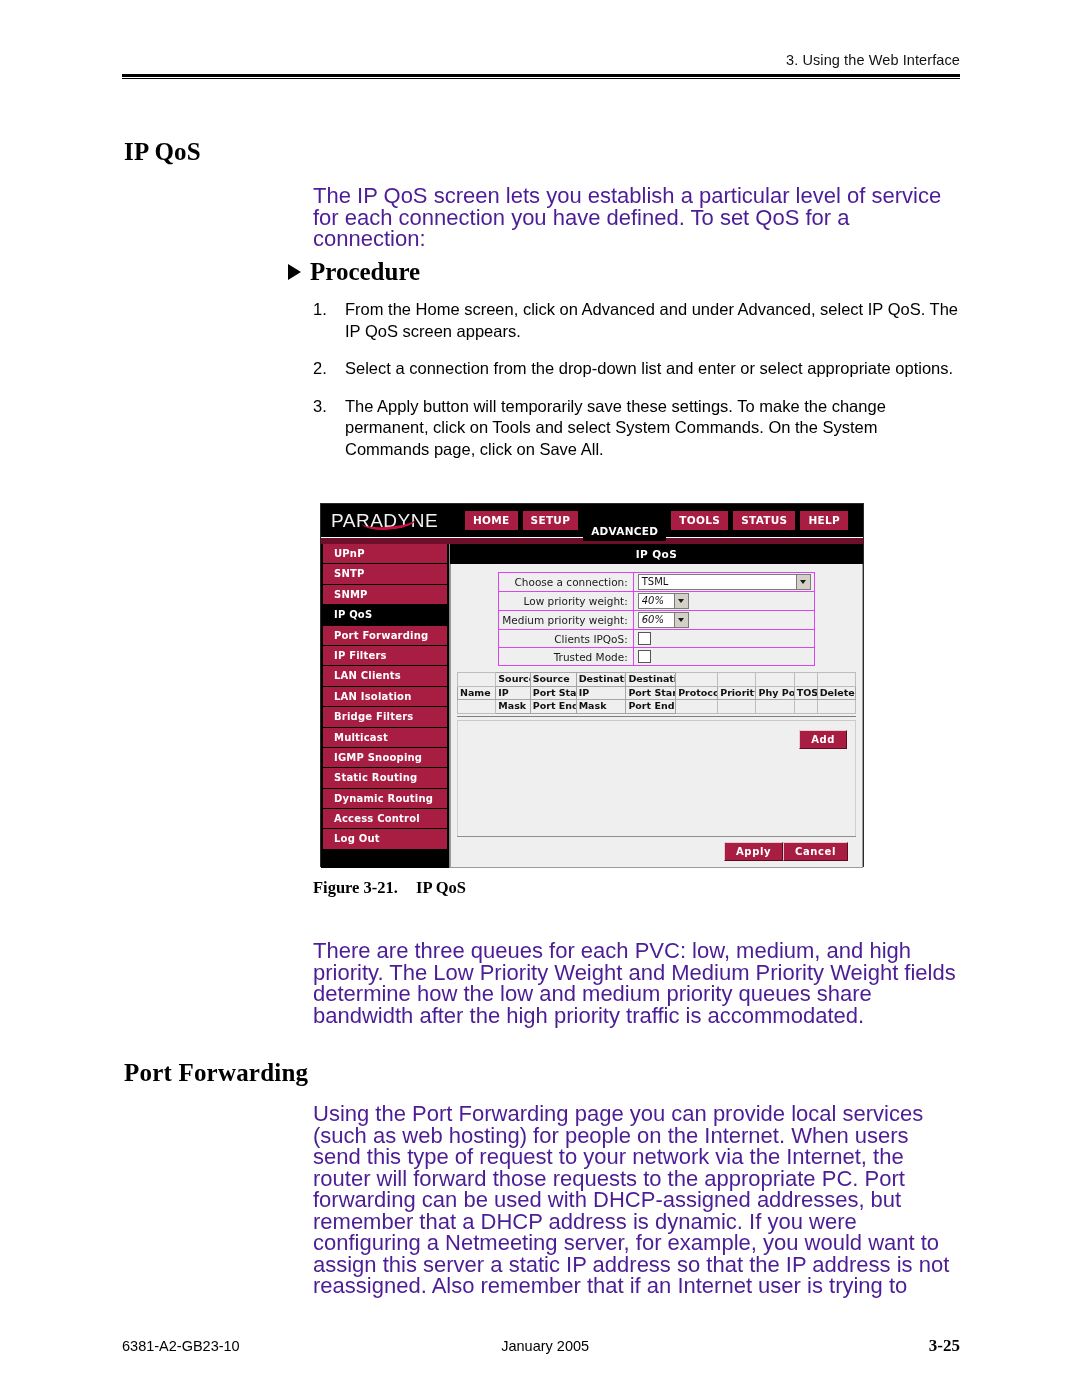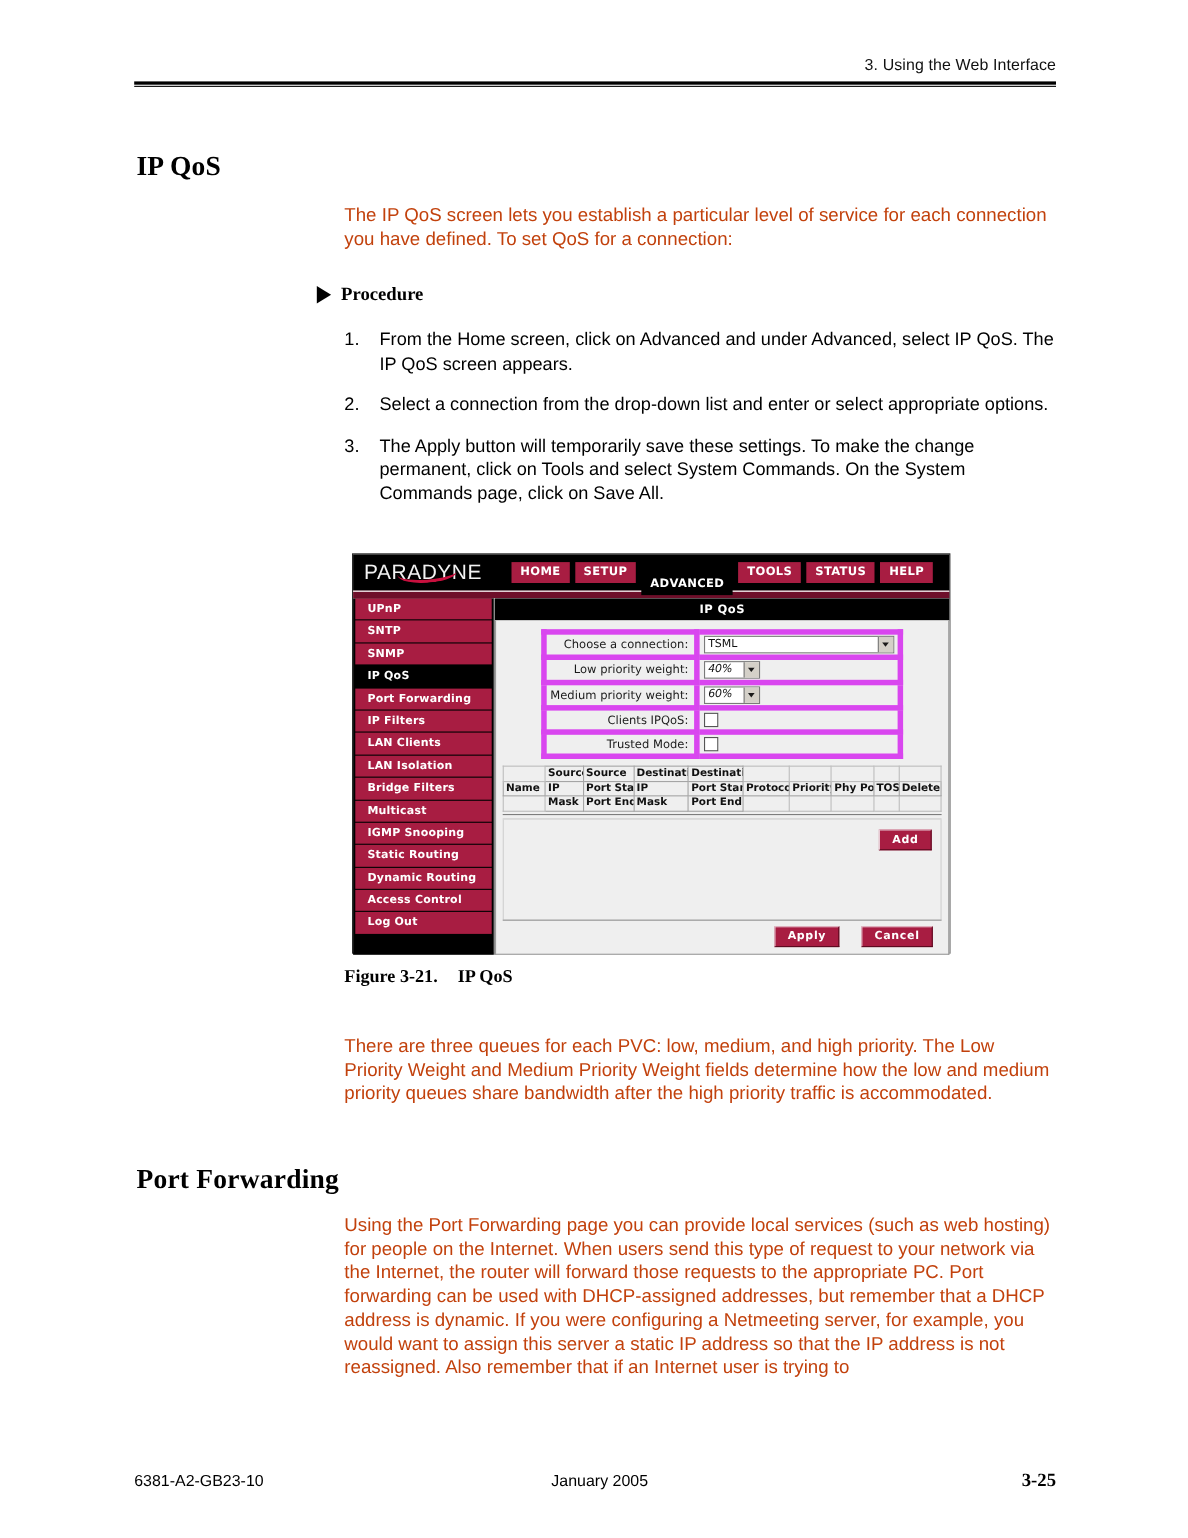--- a/index.html
+++ b/index.html
@@ -53,23 +53,23 @@
   #heading-ip-qos { top: 138px; }
   #heading-port-forwarding { top: 1059px; }
 
   
   .body-col {
     position: absolute;
     left: 313px;
     width: 648px;
   }
   .para {
-    font-size: 17px;
+    font-size: 22px;
     line-height: 21.5px;
-    color: #c2410c;
+    color: #4c1d95;
   }
 
   #intro-para { top: 185px; }
 
   
   #procedure-heading {
     position: absolute;
     left: 288px;
     top: 258px;
     display: flex;
@@ -78,21 +78,21 @@
   }
   #procedure-heading .tri {
     width: 0; height: 0;
     border-left: 13px solid #000;
     border-top: 8px solid transparent;
     border-bottom: 8px solid transparent;
   }
   #procedure-heading .lbl {
     font-family: "Liberation Serif", serif;
     font-weight: bold;
-    font-size: 17px;
+    font-size: 25px;
   }
 
   
   #procedure-steps {
     position: absolute;
     left: 313px;
     top: 299px;
     width: 650px;
   }
   .step {
@@ -250,21 +250,21 @@
   .form-wrap {
     display: flex;
     justify-content: center;
   }
   .qos-form {
     border-collapse: collapse;
     background: #efefef;
     margin-bottom: 6px;
   }
   .qos-form td {
-    border: 5px solid #d946ef;
+    border: 1px solid #d946ef;
     padding: 1px 3px;
     font-size: 10.5px;
     color: #1a1a1a;
     height: 15px;
   }
   .qos-form td.lbl {
     text-align: right;
     white-space: nowrap;
     padding-right: 5px;
   }
@@ -359,21 +359,21 @@
     border-top: 1px solid #e8c9d3;
     border-left: 1px solid #e8c9d3;
     border-right: 1px solid #5d0a20;
     border-bottom: 1px solid #5d0a20;
     line-height: 11px;
   }
   .footer-bar {
     border-top: 1px solid #8f8f8f;
     display: flex;
     justify-content: flex-end;
-    gap: 20px;
+    gap: 0;
     padding: 5px 8px 6px 0;
   }
 
   
   #figure-caption {
     position: absolute;
     left: 313px;
     top: 878px;
     font-family: "Liberation Serif", serif;
     font-weight: bold;

